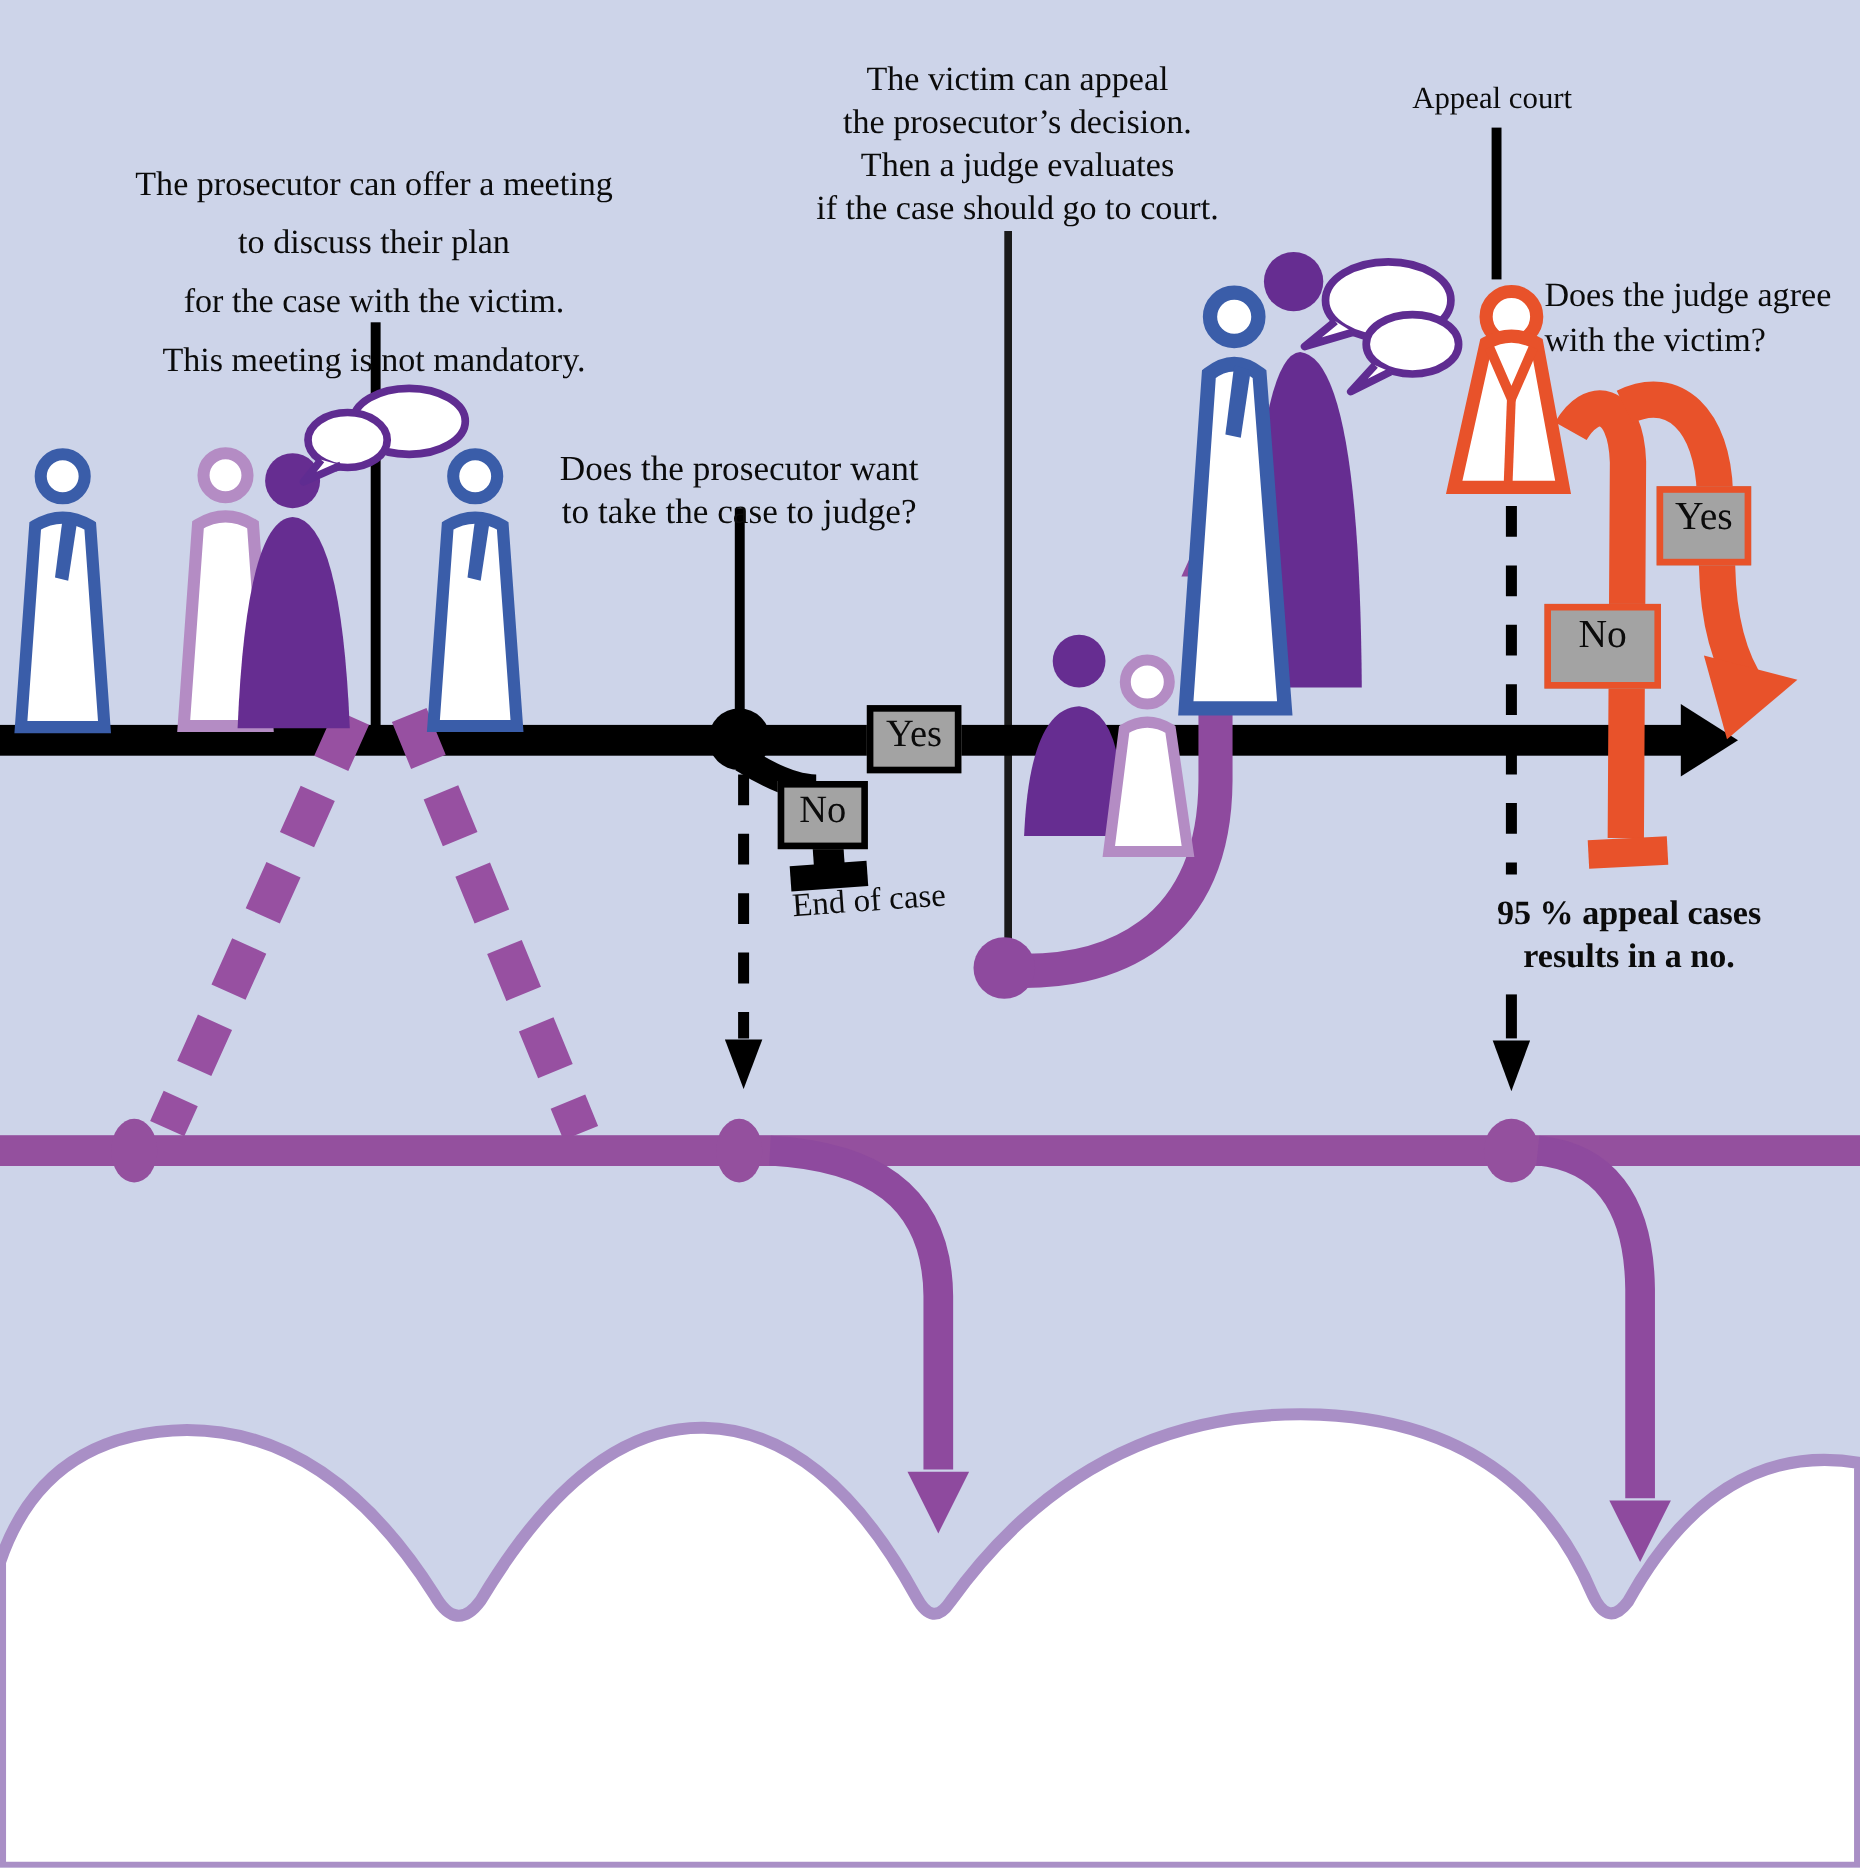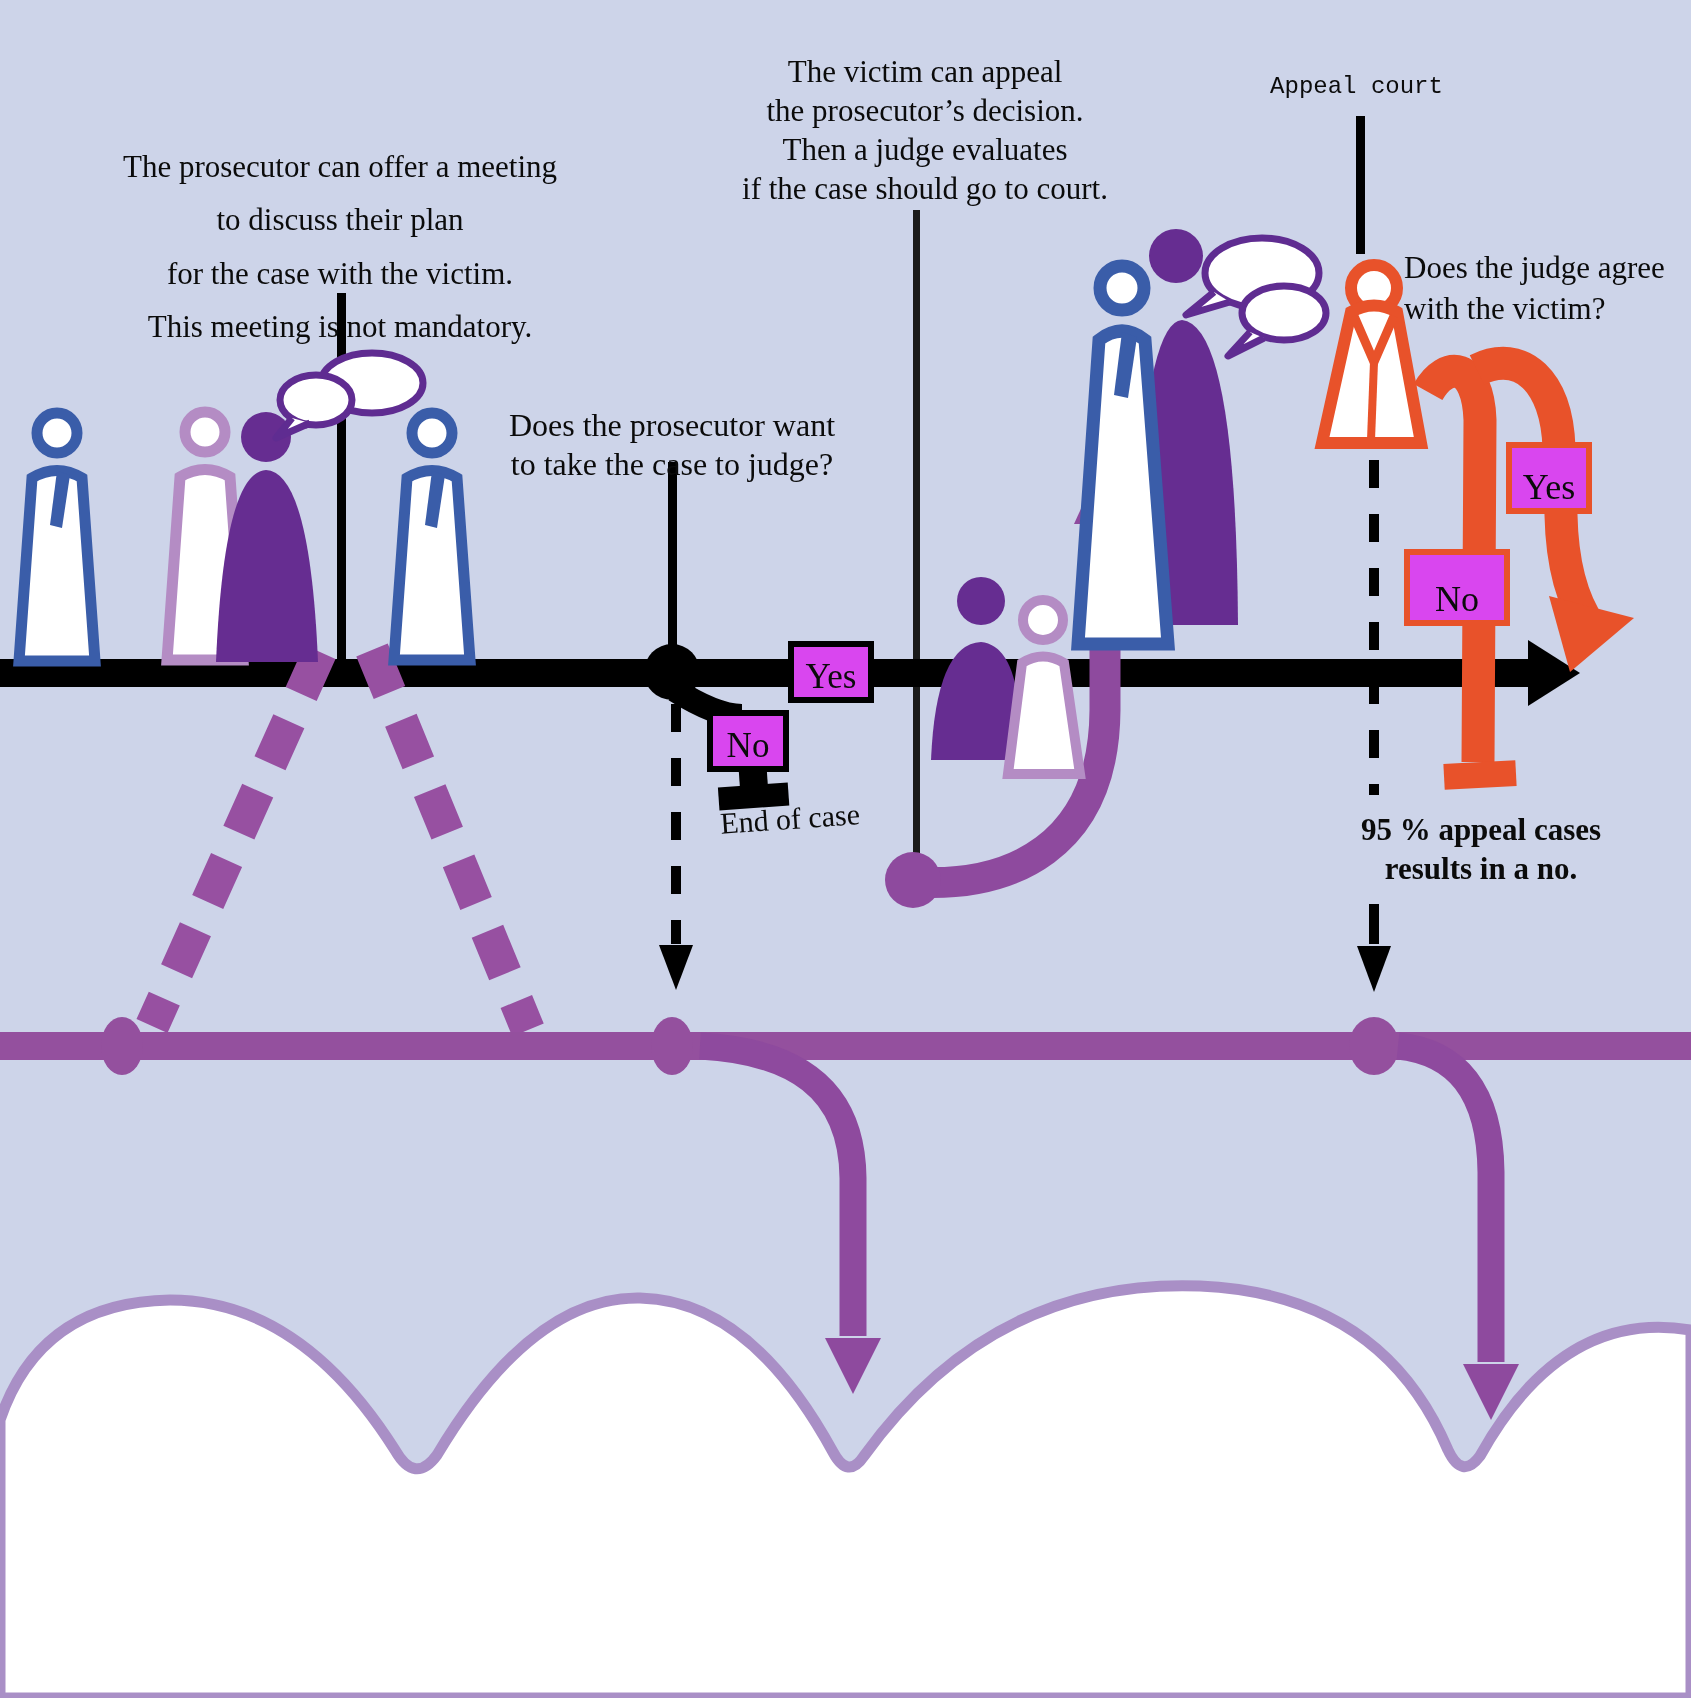--- a/index.html
+++ b/index.html
@@ -1,20 +1,20 @@
 <!DOCTYPE html>
 <html><head>
 <meta charset="utf-8">
 <style>
   html,body{margin:0;padding:0;background:#cdd4e9;}
   .stage{position:relative;width:1691px;height:1698px;background:#cdd4e9;overflow:hidden;
          font-family:"Liberation Serif","DejaVu Serif",serif;color:#0b0b0b;}
   .stage svg.canvas{position:absolute;left:0;top:0;width:1691px;height:1698px;}
   .note{position:absolute;white-space:pre-line;text-align:center;line-height:1.26;z-index:5;}
-  .decision-box{position:absolute;background:#d946ef;display:flex;align-items:flex-end;justify-content:center;
+  .decision-box{position:absolute;background:#a3a3a3;display:flex;align-items:flex-start;justify-content:center;
                 box-sizing:border-box;z-index:6;}
   .decision-box.black{border:6px solid #000000;}
   .decision-box.orange{border:6px solid #e8522a;}
 </style>
 </head>
 <body>
 
 <div class="stage">
 
   <svg class="canvas" viewBox="0 0 1691 1698" aria-hidden="true">
@@ -150,21 +150,21 @@
   <div class="note" style="left:90px;top:140px;width:500px;font-size:31px;line-height:1.72;">The prosecutor  can offer a meeting
 to discuss their plan
 for the case with the victim.
 This meeting is not mandatory.</div>
 
   <div class="note" style="left:675px;top:52px;width:500px;font-size:31px;">The victim can appeal
 the prosecutor’s decision.
 Then a judge evaluates
 if the case should go to court.</div>
 
-  <div class="note" style="left:1244px;top:72px;width:225px;font-size:24px;font-family:Liberation Mono, monospace;">Appeal court</div>
+  <div class="note" style="left:1244px;top:72px;width:225px;font-size:28px;">Appeal court</div>
 
   <div class="note" style="left:1404px;top:248px;width:290px;font-size:31px;line-height:1.32;text-align:left;">Does the judge agree
 with the victim?</div>
 
   <div class="note" style="left:422px;top:406px;width:500px;font-size:32px;line-height:1.22;">Does the prosecutor want
 to take the case to judge?</div>
 
   <div class="note" style="left:700px;top:800px;width:180px;font-size:30px;transform:rotate(-4deg);">End of case</div>
 
   <div class="note" style="left:1331px;top:810px;width:300px;font-size:31px;font-weight:bold;">95 % appeal cases

